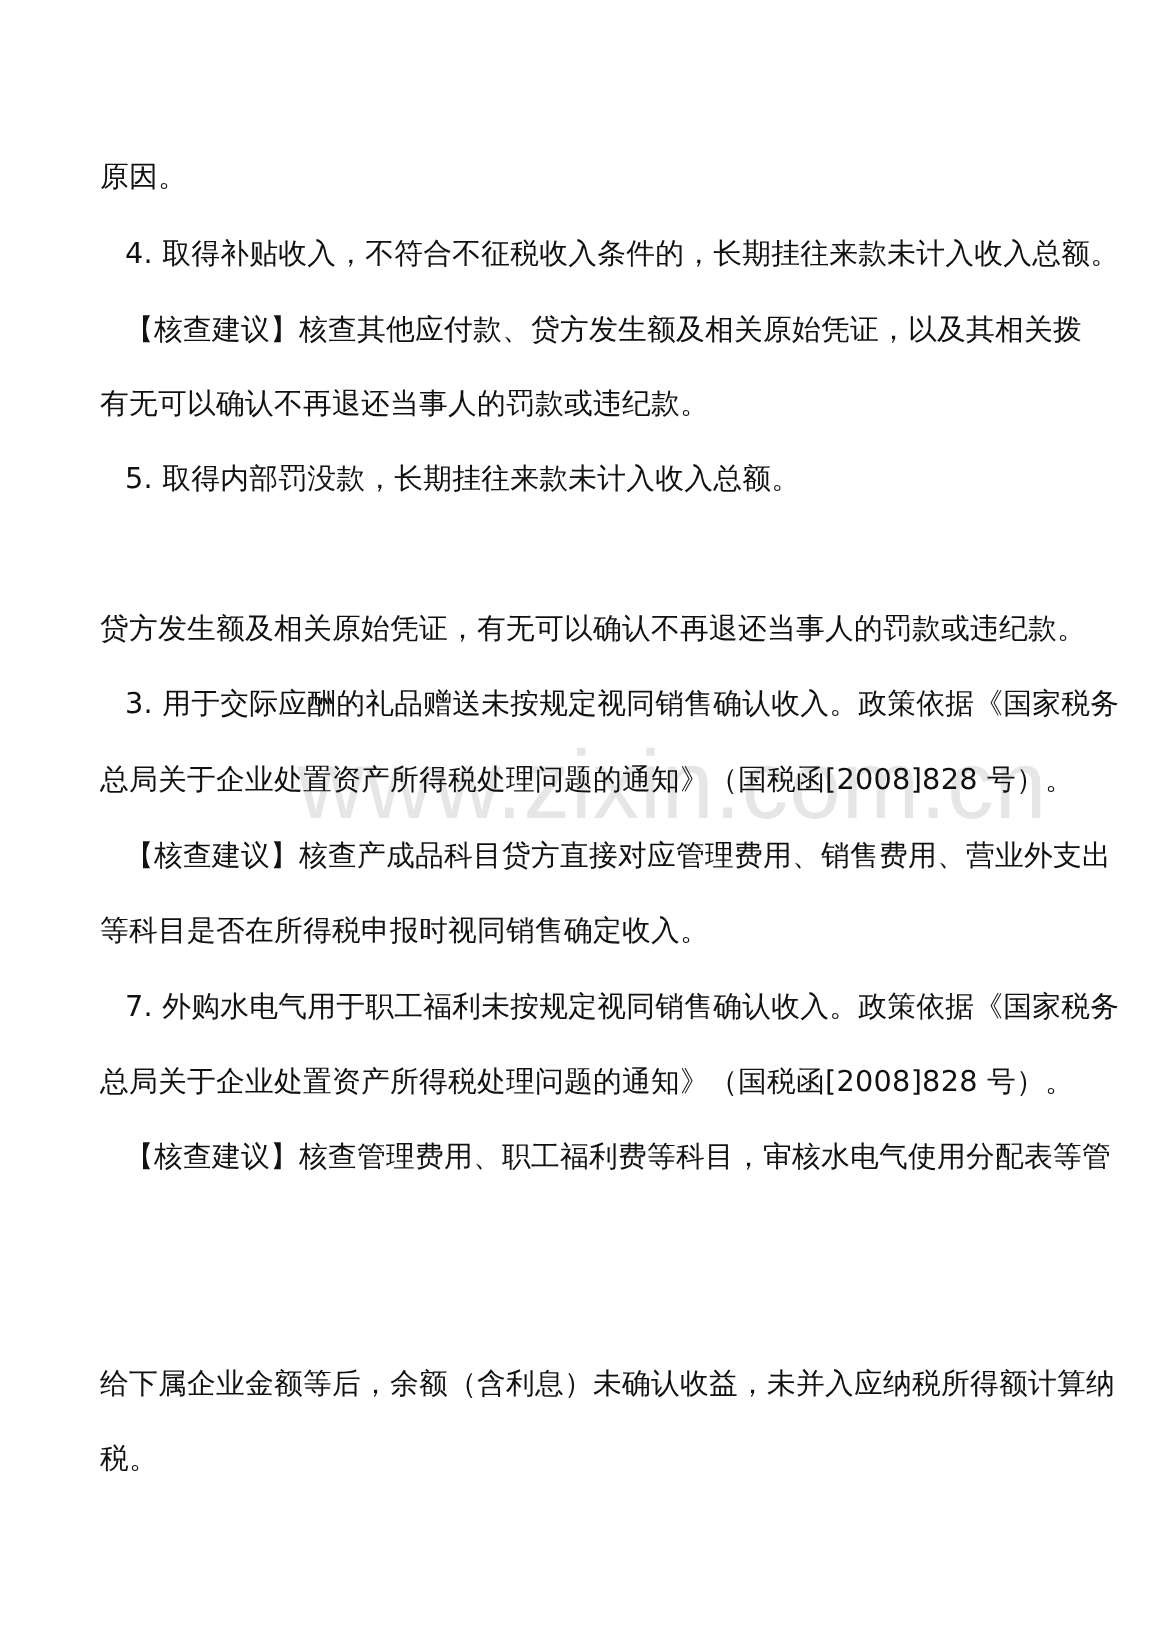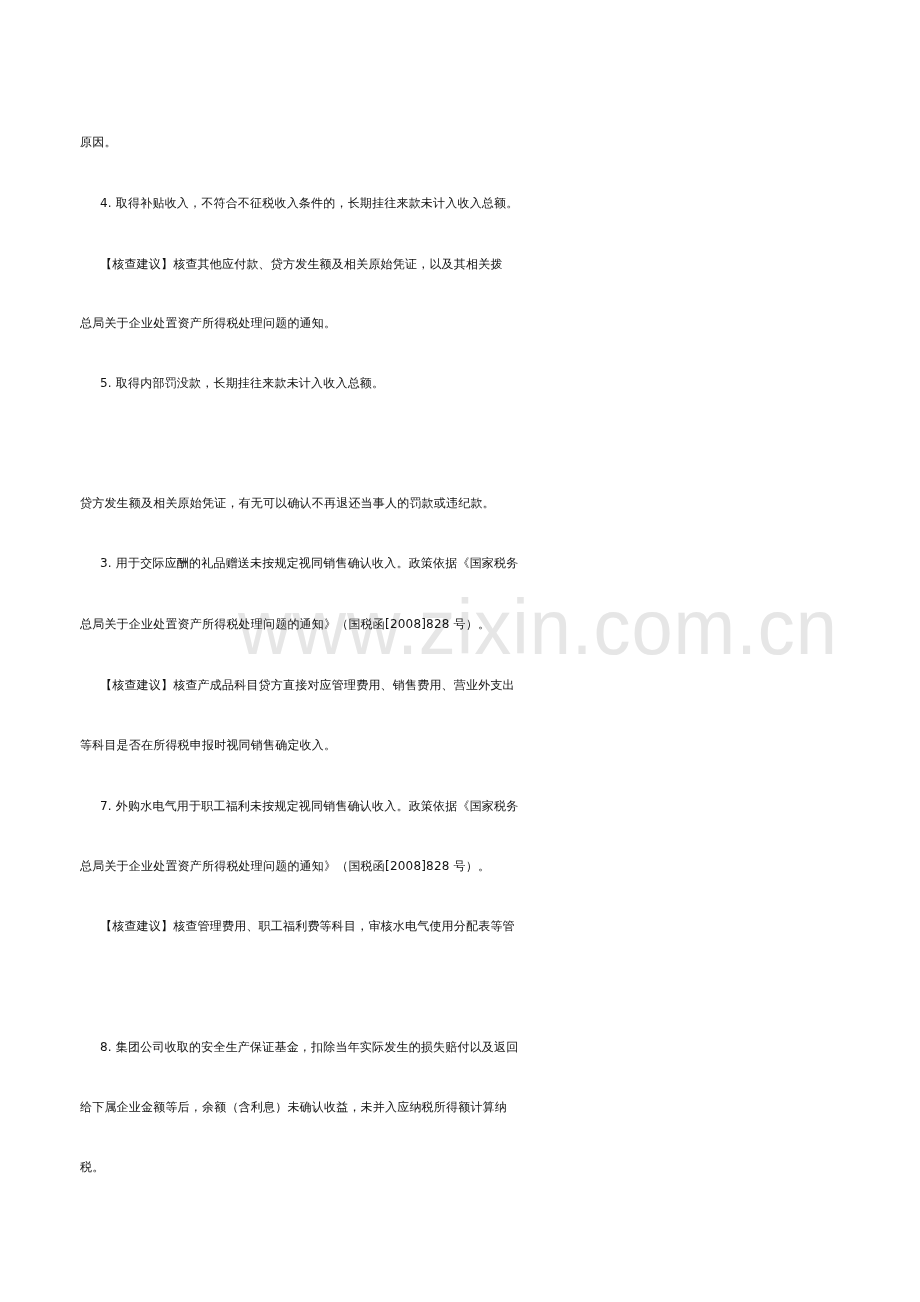--- a/index.html
+++ b/index.html
@@ -19,21 +19,21 @@
       position: absolute;
       left: 0;
       top: 0;
       width: 920px;
       height: 1302px;
     }
     .line {
       position: absolute;
       left: 80px;
       width: 770px;
-      font-size: 12px;
+      font-size: 23px;
       line-height: 24px;
       white-space: nowrap;
       letter-spacing: 0.2px;
     }
     .line.indent {
       left: 100px;
     }
     .watermark {
       position: absolute;
       left: 238px;
@@ -51,26 +51,25 @@
   </style>
 </head>
 <body>
 
 <div class="page">
   <div class="watermark">www.zixin.com.cn</div>
 
   <div class="line" style="top:130px">原因。</div>
   <div class="line indent" style="top:191px">4. 取得补贴收入，不符合不征税收入条件的，长期挂往来款未计入收入总额。</div>
   <div class="line indent" style="top:252px">【核查建议】核查其他应付款、贷方发生额及相关原始凭证，以及其相关拨</div>
-  <div class="line" style="top:311px">总局关于企业处置资产所得税处理问题的通知。</div>
+  <div class="line" style="top:311px">有无可以确认不再退还当事人的罚款或违纪款。</div>
   <div class="line indent" style="top:371px">5. 取得内部罚没款，长期挂往来款未计入收入总额。</div>
   <div class="line" style="top:491px">贷方发生额及相关原始凭证，有无可以确认不再退还当事人的罚款或违纪款。</div>
   <div class="line indent" style="top:551px">3. 用于交际应酬的礼品赠送未按规定视同销售确认收入。政策依据《国家税务</div>
   <div class="line" style="top:612px">总局关于企业处置资产所得税处理问题的通知》（国税函[2008]828 号）。</div>
   <div class="line" style="top:733px">等科目是否在所得税申报时视同销售确定收入。</div>
   <div class="line indent" style="top:673px">【核查建议】核查产成品科目贷方直接对应管理费用、销售费用、营业外支出</div>
   <div class="line indent" style="top:794px">7. 外购水电气用于职工福利未按规定视同销售确认收入。政策依据《国家税务</div>
   <div class="line" style="top:854px">总局关于企业处置资产所得税处理问题的通知》（国税函[2008]828 号）。</div>
   <div class="line indent" style="top:914px">【核查建议】核查管理费用、职工福利费等科目，审核水电气使用分配表等管</div>
-  <div class="line indent" style="top:1035px">8. 集团公司收取的安全生产保证基金，扣除当年实际发生的损失赔付以及返回</div>
   <div class="line" style="top:1095px">给下属企业金额等后，余额（含利息）未确认收益，未并入应纳税所得额计算纳</div>
   <div class="line" style="top:1155px">税。</div>
 </div>
 
 </body></html>

